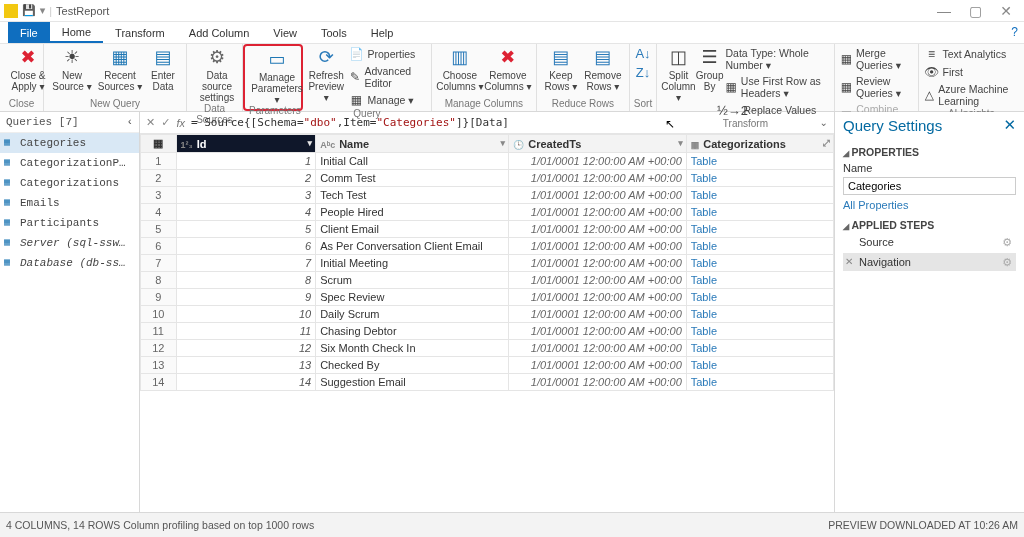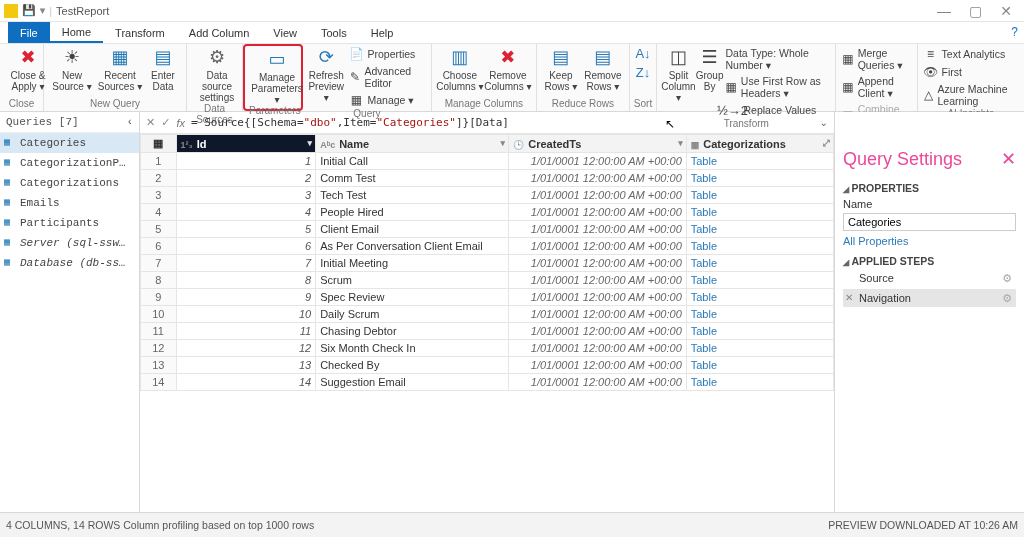--- a/index.html
+++ b/index.html
@@ -57,21 +57,21 @@
   table.data th .htype { color: #888; font-size: 9px; margin-right: 4px; }
   table.data th.idcol { background: #0f172a; color: #fff; }
   table.data th .dd { position: absolute; right: 3px; top: 3px; color: #888; font-size: 9px; }
   table.data th.idcol .dd { color: #e6e6e6; }
   td.id { text-align: right; font-style: italic; color: #555; width: 100px; }
   td.name { color: #333; }
   td.ts { color: #666; font-style: italic; text-align: right; }
   td.link { color: #2a7ab9; }
 
   .right-pane { width: 190px; border-left: 1px solid #d8d8d8; padding: 4px 8px; background: #fff; }
-  .right-pane .hdr { font-size: 18px; color: #ec4899; display: flex; justify-content: space-between; align-items: center; padding-bottom: 4px; margin-top: 32px; }
+  .right-pane .hdr { font-size: 15px; color: #0369a1; display: flex; justify-content: space-between; align-items: center; padding-bottom: 4px; }
   .right-pane .section { font-size: 10.5px; font-weight: bold; color: #444; margin-top: 8px; }
   .right-pane .section::before { content: "◢ "; color: #666; font-size: 8px; }
   .right-pane input.nameinp { width: 100%; border: 1px solid #ccc; padding: 2px 4px; font-size: 11px; margin-top: 3px; }
   .right-pane .link { color: #2a7ab9; font-size: 11px; margin-top: 4px; display: inline-block; }
   .step { padding: 3px 6px 3px 16px; font-size: 11px; position: relative; margin-top: 2px; }
   .step .gear { position: absolute; right: 4px; top: 3px; color: #aaa; font-size: 11px; }
   .step .chev { position: absolute; left: 2px; top: 3px; color: #888; font-size: 10px; }
   .step.sel { background: #e5e5e5; }
 
   .statusbar { position: absolute; bottom: 0; left: 0; right: 0; height: 18px; background: #f3f3f3; border-top: 1px solid #d8d8d8; font-size: 10.5px; color: #555; display: flex; align-items: center; padding: 12px 6px; justify-content: space-between; margin-top: 26px; }
@@ -250,21 +250,21 @@
   </div>
 
   <div class="rgroup">
     <div class="col" style="justify-content:center; gap:2px;">
       <div class="rbtn-h">
           <span class="ico">▦</span>
           <span>Merge Queries ▾</span>
         </div>
       <div class="rbtn-h">
           <span class="ico">▦</span>
-          <span>Append Client ▾</span>
+          <span>Review Queries ▾</span>
         </div>
       <div class="rbtn-h" style="color:#aaa;">
           <span class="ico">▦</span>
           <span>Combine Files</span>
         </div>
     </div>
     <div class="label">Combine</div>
   </div>
 
   <div class="rgroup" style="border-right:none;">

